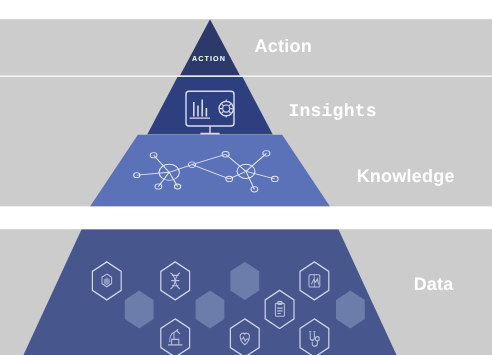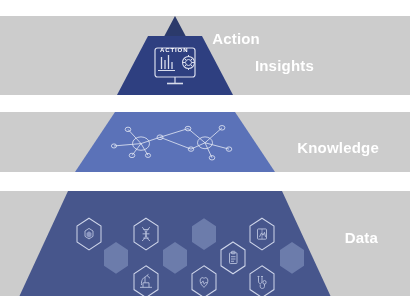--- a/index.html
+++ b/index.html
@@ -43,21 +43,21 @@
   .tier-label {
     position: absolute;
     color: #ffffff;
     font-weight: bold;
     font-size: 15px;
     letter-spacing: 0.2px;
     white-space: nowrap;
     z-index: 5;
   }
   #tier-action   { top: 0px;   height: 47px; margin-top: 16px;  }
-  #tier-insights { top: 36px;  height: 59px;  }
+  #tier-insights { top: 64px;  height: 59px; font-family: Liberation Mono, monospace;  }
   #tier-knowledge{ top: 112px; height: 60px;  }
   #tier-data     { top: 191px; height: 119px; }
 
   #label-action    { right: 150px; top: 14px;  }
   #label-insights  { right: 96px;  top: 21px;  }
   #label-knowledge { right: 31px;  top: 27px;  }
   #label-data      { right: 32px;  top: 38px;  }
 
   .apex-word {
     position: absolute;

